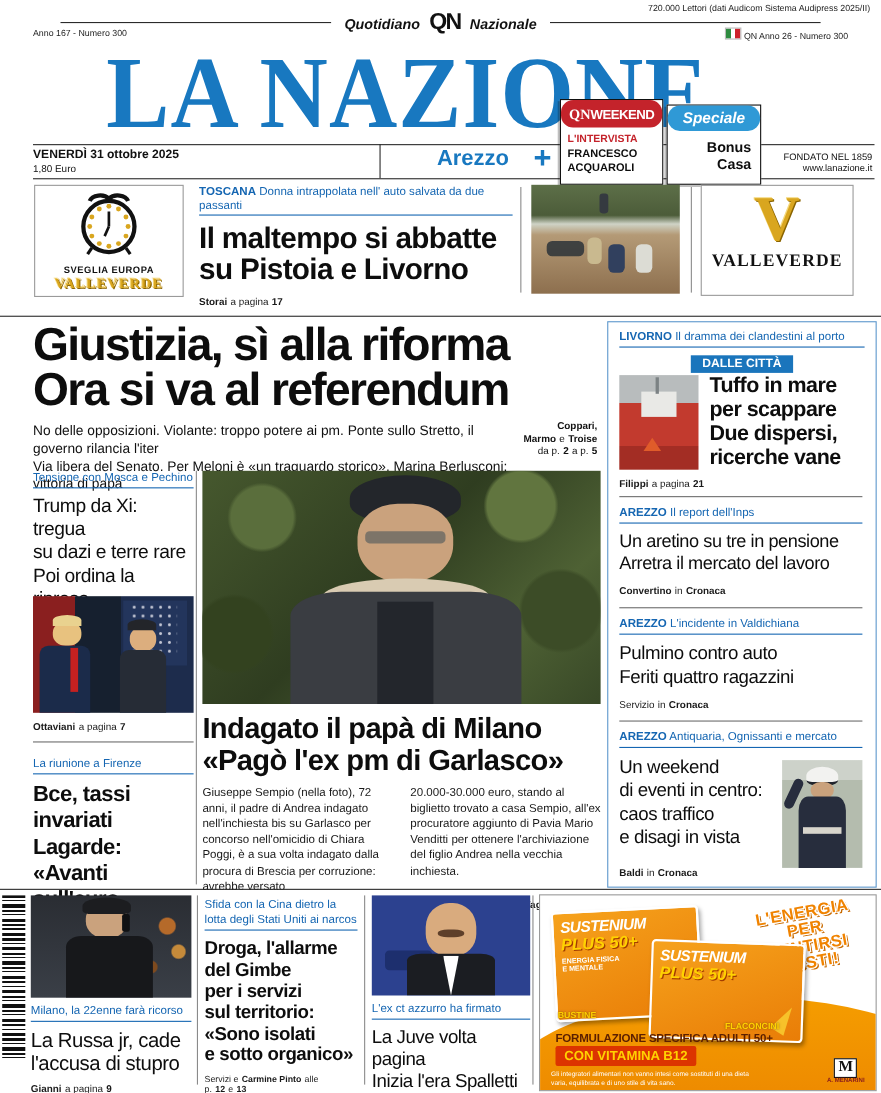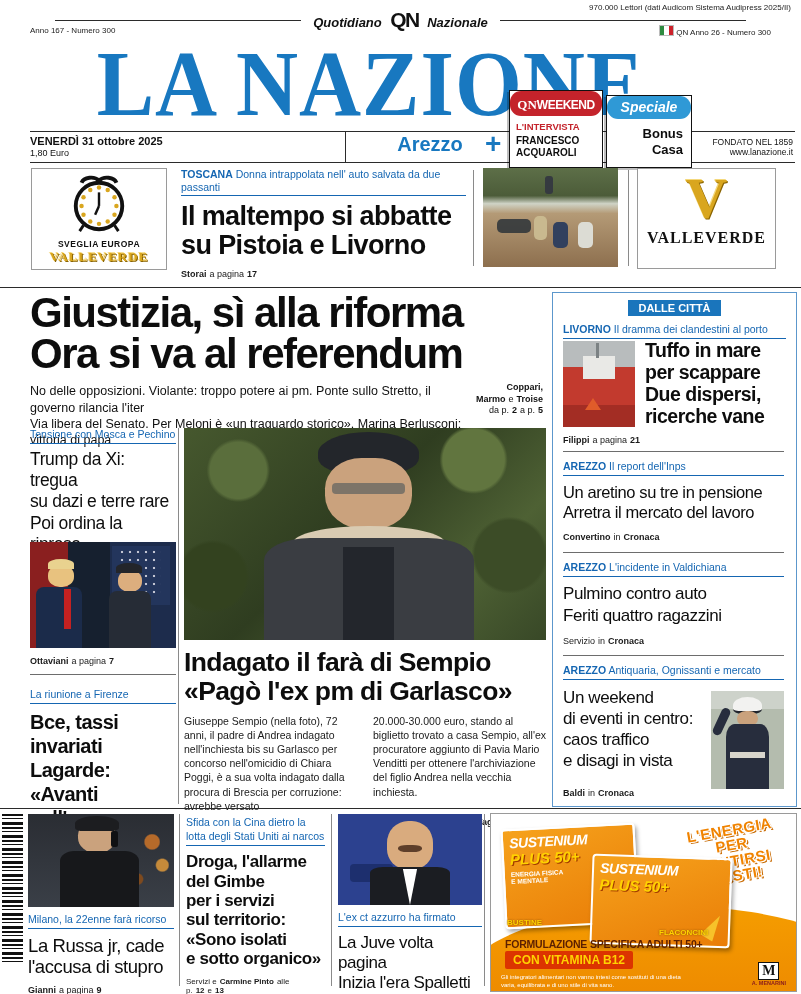--- a/index.html
+++ b/index.html
@@ -25,21 +25,21 @@
   .goldV{font-family:"Liberation Serif",serif;font-weight:bold;color:#d9a61f;
          text-shadow:1px 1px 0 #8a6400,-1px -1px 0 #f4d87c;}
   .barcode{background:repeating-linear-gradient(180deg,#111 0 2px,#fff 2px 4px,#111 4px 5px,#fff 5px 8px,#111 8px 11px,#fff 11px 13px);}
   .seg span{margin-right:3px;}
 </style>
 </head>
 <body>
 
 <div id="page">
 
-  <div class="abs" style="right:10px;top:3px;font-size:8px;color:#222;">970.000 Lettori  (dati Audicom Sistema Audipress 2025/II)</div>
+  <div class="abs" style="right:10px;top:3px;font-size:8px;color:#222;">720.000 Lettori  (dati Audicom Sistema Audipress 2025/II)</div>
   <div class="rule-h" style="left:55px;right:55px;top:20px;"></div>
   <div class="abs" style="left:0;right:0;top:8px;text-align:center;">
     <span style="background:#fff;padding:0 12px;">
       <span style="font-size:13px;font-weight:bold;font-style:italic;">Quotidiano</span>
       <span style="font-size:21px;font-weight:bold;letter-spacing:-1.5px;margin:0 4px;">QN</span>
       <span style="font-size:13px;font-weight:bold;font-style:italic;">Nazionale</span>
     </span>
   </div>
   <div class="abs" style="left:30px;top:26px;font-size:8px;color:#222;">Anno 167 - Numero 300</div>
   <div class="abs" style="right:30px;top:25px;font-size:8px;color:#222;">
@@ -195,36 +195,36 @@
          radial-gradient(circle at 8% 70%,#33421f 0 9%,transparent 10%),
          linear-gradient(135deg,#46582e,#2f3d20 45%,#4e6134 75%,#384827);">
     <div class="abs" style="left:37%;top:2%;width:28%;height:20%;background:#23262b;border-radius:50% 50% 40% 40%;"></div>
     <div class="abs" style="left:39%;top:14%;width:24%;height:34%;background:#caa27d;border-radius:42% 42% 48% 48%;"></div>
     <div class="abs" style="left:41%;top:26%;width:20%;height:5%;background:#7d7468;border-radius:4px;"></div>
     <div class="abs" style="left:30%;top:46%;width:42%;height:16%;background:#d9cbb2;border-radius:50% 50% 0 0;"></div>
     <div class="abs" style="left:22%;top:52%;width:58%;height:48%;background:#3a3d42;border-radius:22% 22% 0 0;"></div>
     <div class="abs" style="left:44%;top:56%;width:14%;height:44%;background:#23262c;"></div>
   </div>
   <div class="abs" style="left:184px;top:648px;width:362px;">
-    <div class="hl hl-black" style="font-size:26.5px;line-height:1.08;">Indagato il farà di Sempio
+    <div class="hl hl-black" style="font-size:26.5px;line-height:1.08;">Indagato il papà di Milano
 «Pagò l'ex pm di Garlasco»</div>
     <div style="margin-top:9px;column-count:2;column-gap:16px;font-size:10.5px;line-height:1.34;color:#1a1a1a;">
       <div>Giuseppe Sempio (nella foto), 72 anni, il padre di Andrea indagato nell'inchiesta bis su Garlasco per concorso nell'omicidio di Chiara Poggi, è a sua volta indagato dalla procura di Brescia per corruzione: avrebbe versato</div>
       <div style="margin-top:0;">20.000-30.000 euro, stando al biglietto trovato a casa Sempio, all'ex procuratore aggiunto di Pavia Mario Venditti per ottenere l'archiviazione del figlio Andrea nella vecchia inchiesta.</div>
     </div>
     <div class="byline seg" style="text-align:right;margin-top:4px;"><span style="font-weight: bold;">Zanette</span><span>e</span><span style="font-weight: bold;">Anna Vagli</span><span>a pagina</span><span style="font-weight: bold;">8</span></div>
   </div>
 
   <div class="abs" style="left:552px;top:292px;width:243px;height:513px;border:1px solid #5c97cc;">
+    <div style="margin:7px 10px 0 10px;">
+      <div class="kicker"><span class="kt">LIVORNO</span> <span>Il dramma dei clandestini al porto</span></div>
+    </div>
+
     <div style="text-align:center;margin-top:5px;">
       <span style="background:#1a75bc;color:#fff;font-weight:bold;font-size:11px;padding:2px 10px;">DALLE CITTÀ</span>
-    </div>
-
-    <div style="margin:7px 10px 0 10px;">
-      <div class="kicker"><span class="kt">LIVORNO</span> <span>Il dramma dei clandestini al porto</span></div>
     </div>
     <div class="photo" style="left:10px;top:48px;width:72px;height:86px;
          background:linear-gradient(180deg,#b8bcbd 0 30%,#c23a2e 30% 75%,#a32d24 75% 100%);">
       <div class="abs" style="left:28%;top:18%;width:44%;height:26%;background:#e9e9e6;"></div>
       <div class="abs" style="left:46%;top:2%;width:3px;height:18%;background:#7c8284;"></div>
       <div class="abs" style="left:30%;top:66%;width:0;height:0;border-left:8px solid transparent;border-right:8px solid transparent;border-bottom:12px solid #e05c2a;"></div>
     </div>
     <div class="hl hl-black abs" style="left:92px;top:46px;width:145px;font-size:19.5px;line-height:1.13;letter-spacing:-0.5px;">Tuffo in mare
 per scappare
 Due dispersi,

